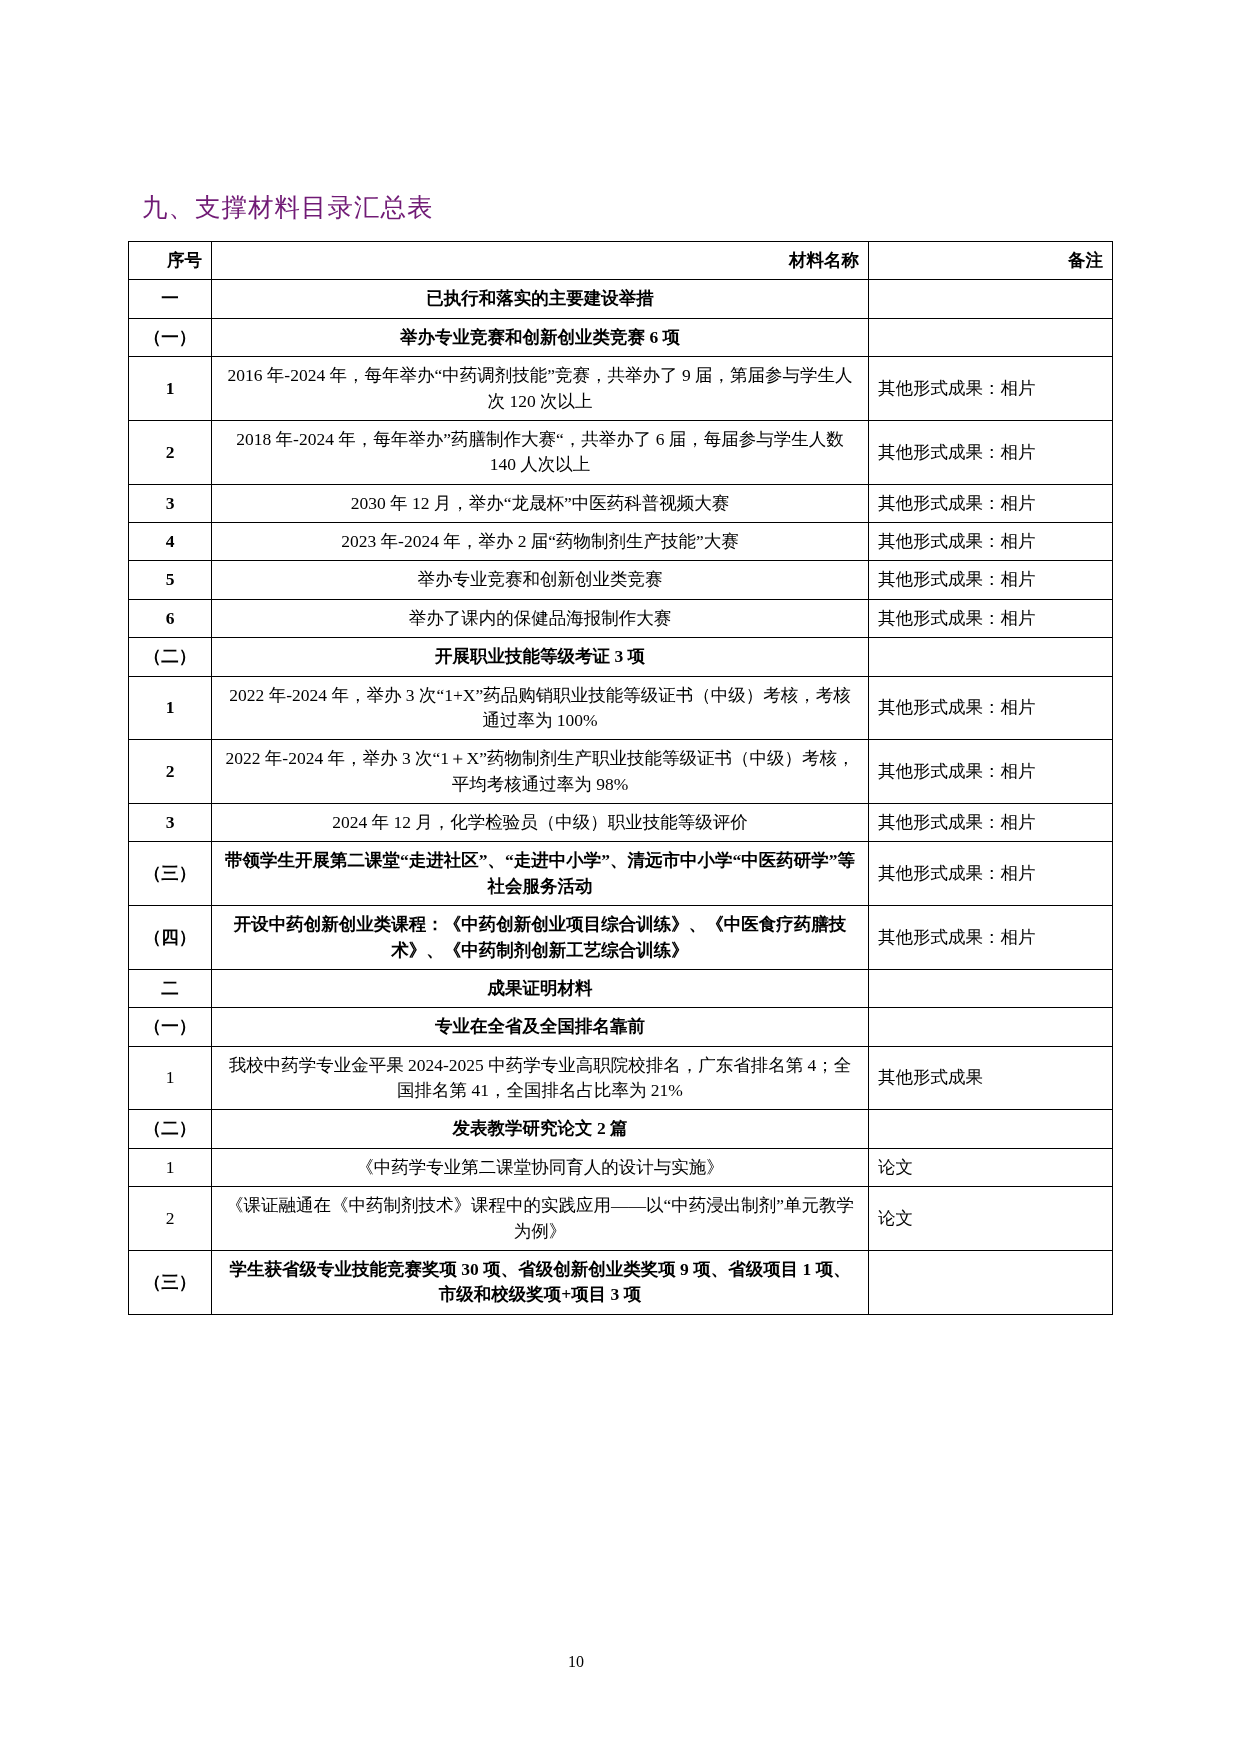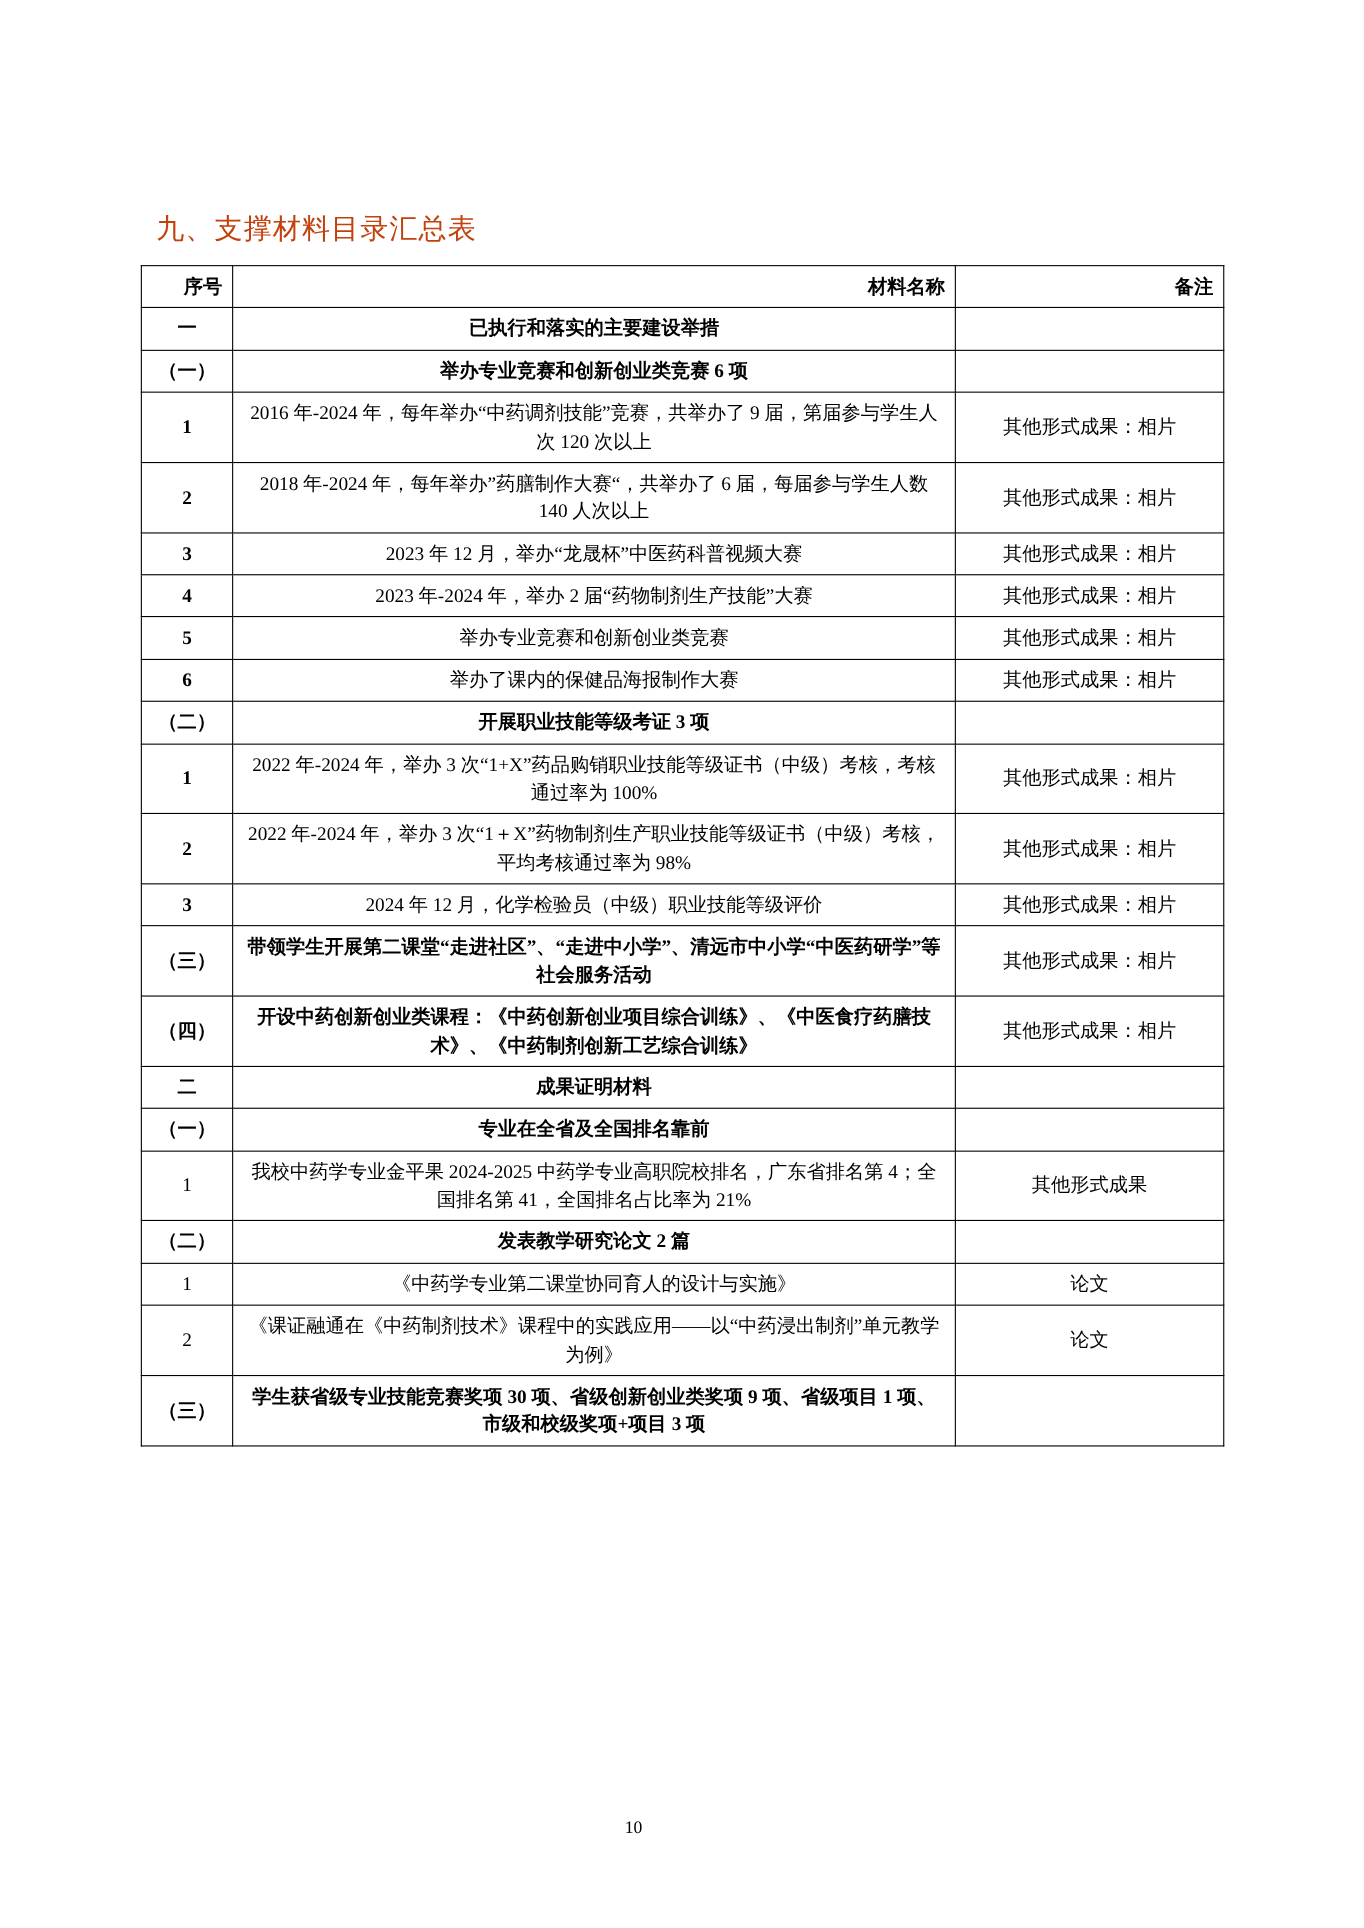--- a/index.html
+++ b/index.html
@@ -20,21 +20,21 @@
     height: 1753px;
     box-sizing: border-box;
     padding: 190px 128px 0 128px;
   }
   .doc-title {
     font-family: Liberation Mono, monospace;
     font-size: 25.5px;
     font-weight: normal;
     letter-spacing: 1px;
     margin: 0 0 16px 14px;
-    color: #c2410c;
+    color: #701a75;
   }
   table.toc {
     border-collapse: collapse;
     width: 984px;
     table-layout: fixed;
   }
   table.toc td {
     border: 1px solid #000000;
     padding: 6px 9px;
     vertical-align: middle;
@@ -45,21 +45,21 @@
   .col-name { width: 657px; }
   .col-note { width: 244px; }
   .c-left { text-align: center; }
   .hdr td {
     text-align: right;
     font-weight: bold;
     font-size: 18px;
     padding: 11px 9px;
   }
   .note-cell {
-    text-align: center;
+    text-align: left;
     font-size: 16.5px;
     line-height: 1.35;
   }
   .num-cell {
     text-align: center;
     font-size: 17px;
     font-weight: bold;
   }
   .num-cell.thin {
     font-weight: normal;
@@ -122,21 +122,21 @@
       </tr>
 
       <tr>
         <td class="num-cell">2</td>
         <td class="c-left">2018 年-2024 年，每年举办”药膳制作大赛“，共举办了 6 届，每届参与学生人数 140 人次以上</td>
         <td class="note-cell">其他形式成果：相片</td>
       </tr>
 
       <tr class="tall">
         <td class="num-cell">3</td>
-        <td class="c-left">2023 年 12 月，举办“龙晟杯”中医药科普视频大赛</td>
+        <td class="c-left">2030 年 12 月，举办“龙晟杯”中医药科普视频大赛</td>
         <td class="note-cell">其他形式成果：相片</td>
       </tr>
 
       <tr class="tall">
         <td class="num-cell">4</td>
         <td class="c-left">2023 年-2024 年，举办 2 届“药物制剂生产技能”大赛</td>
         <td class="note-cell">其他形式成果：相片</td>
       </tr>
 
       <tr class="tall">

